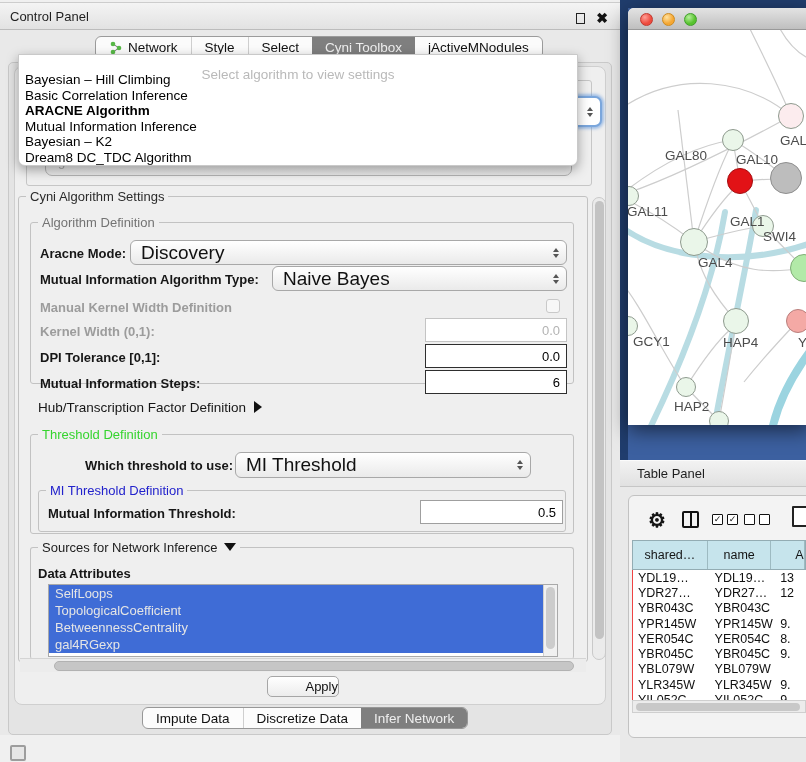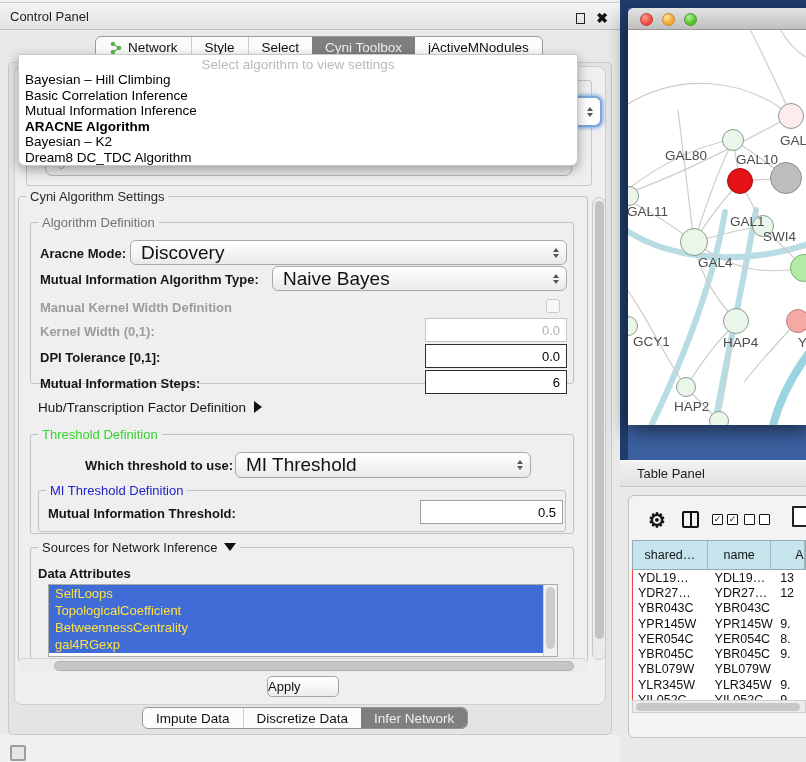--- a/index.html
+++ b/index.html
@@ -38,21 +38,21 @@
   #hidden-group { left:26px; top:80px; width:566px; height:106px; border:1px solid #c6c6c6; border-radius:3px; }
   #hidden-focus-combo { left:556px; top:96px; width:46px; height:31px; border-radius:7px; background:#fff;
     border:2px solid #7aa6dc; box-shadow:0 0 3px 2px rgba(95,150,220,.55); }
   #hidden-combo2 { left:45px; top:146px; width:527px; height:30px; border-radius:7px;
     background:linear-gradient(#ffffff,#e9e9e9); border:1px solid #b3b3b3;
     display:flex; align-items:center; padding-left:12px; font-size:13px; color:#a9a9a9; }
 
   
   #algo-popup { left:18px; top:54px; width:560px; height:112px; background:#fff;
     border:1px solid #c9c9c9; border-radius:0 0 7px 7px; box-shadow:0 4px 12px rgba(0,0,0,.35); z-index:5; }
-  #algo-placeholder { height:17px; text-align:center; color:#b9b9b9; font-size:13.5px; padding-top:2px; }
+  #algo-placeholder { height:17px; text-align:center; color:#b9b9b9; font-size:13.5px; padding-top:12px; }
   .algo-item { height:15.5px; line-height:15.5px; padding-left:6px; font-size:13.5px; color:#000; white-space:nowrap; }
   .algo-item.bold { font-weight:bold; }
 
   
   .groupbox { border:1px solid #c2c2c2; border-radius:3px; }
   .group-label { position:absolute; font-size:13px; padding:0 4px; background:#efefef; white-space:nowrap; }
   .lbl { position:absolute; font-size:13px; font-weight:bold; color:#161616; white-space:nowrap; }
   .lbl.dis { color:#9c9c9c; }
   .lbl.plain { font-weight:normal; }
 
@@ -70,32 +70,32 @@
   .field.norm { border:1px solid #9f9f9f; color:#000; }
   .field.dis  { border:1px solid #c4c4c4; color:#b3b3b3; }
 
   .checkbox { position:absolute; width:14px; height:14px; border:1px solid #c9c9c9; border-radius:3px; background:#f7f7f7; }
 
   .tri-right { display:inline-block; width:0; height:0; border-top:6px solid transparent; border-bottom:6px solid transparent; border-left:8px solid #111; margin-left:8px; vertical-align:-1px; }
   .tri-down  { display:inline-block; width:0; height:0; border-left:6px solid transparent; border-right:6px solid transparent; border-top:8px solid #111; margin-left:6px; vertical-align:1px; }
 
   
   #attr-list { left:48px; top:584px; width:510px; height:73px; background:#fff; border:1px solid #a9a9a9; overflow:hidden; }
-  .attr-item { height:17px; line-height:17px; padding-left:6px; font-size:13px; color:#fde047; background:#3f6cd6; width:494px; }
+  .attr-item { height:17px; line-height:17px; padding-left:6px; font-size:13px; color:#e5e5e5; background:#3f6cd6; width:494px; }
   #attr-vscroll { position:absolute; left:494px; top:0; width:14px; height:71px; background:#f1f1f1; border-left:1px solid #d0d0d0; }
   #attr-thumb { position:absolute; left:2px; top:2px; width:9px; height:62px; background:#cccccc; border-radius:5px; }
 
   
   #settings-vscroll { left:592px; top:197px; width:14px; height:463px; background:#ebebeb; border:1px solid #c9c9c9; border-radius:7px; }
   #settings-vthumb { position:absolute; left:1.5px; top:3px; width:9px; height:438px; background:#c3c3c3; border-radius:5px; }
   #settings-hscroll { left:20px; top:658px; width:566px; height:14px; background:#ececec; border-top:1px solid #d4d4d4; }
   #settings-hthumb { position:absolute; left:34px; top:2px; width:520px; height:10px; background:#c6c6c6; border:1px solid #b2b2b2; border-radius:5px; }
 
   #apply-btn { left:267px; top:676px; width:72px; height:21px; border:1px solid #a6a6a6; border-radius:5px;
-    background:linear-gradient(#ffffff,#ececec); display:flex; align-items:center; justify-content:flex-start; font-size:13px; color:#111; }
+    background:linear-gradient(#ffffff,#ececec); display:flex; align-items:center; justify-content:flex-end; font-size:13px; color:#111; }
 
   #bottom-tabbar { left:142px; top:707px; height:22px; display:flex; border:1px solid #979797; border-radius:6px;
     overflow:hidden; background:#fcfcfc; font-size:13.5px; }
 
   #mini-icon { left:10px; top:745px; width:16px; height:16px; border:2px solid #9d9d9d; background:#e6e6e6; border-radius:2px; }
 
   
   #desktop { left:620px; top:0; width:186px; height:762px; background:#3c60a0; }
   #desktop-dark-left { left:620px; top:0; width:8px; height:460px; background:#203d6d; }
   #desktop-dark-top { left:620px; top:0; width:186px; height:8px; background:#203d6d; }
@@ -199,22 +199,22 @@
         </span>
     </div>
     <div id="hidden-combo2" class="abs">
       <span>gal-filtered sif default node</span>
     </div>
 
     <div id="algo-popup" class="abs">
       <div id="algo-placeholder">Select algorithm to view settings</div>
       <div class="algo-item">Bayesian – Hill Climbing</div>
       <div class="algo-item">Basic Correlation Inference</div>
+      <div class="algo-item bold">ARACNE Algorithm</div>
       <div class="algo-item">Mutual Information Inference</div>
-      <div class="algo-item bold">ARACNE Algorithm</div>
       <div class="algo-item">Bayesian – K2</div>
       <div class="algo-item">Dream8 DC_TDC Algorithm</div>
     </div>
 
     <div class="abs groupbox" style="left:18px;top:196px;width:570px;height:466px;"></div>
     <span class="group-label" style="left:26px;top:189px;color:#2b2b2b;">Cyni Algorithm Settings</span>
 
     <div class="abs groupbox" style="left:30px;top:222px;width:544px;height:162px;"></div>
     <span class="group-label" style="left:38px;top:215px;color:#737373;">Algorithm Definition</span>
 

